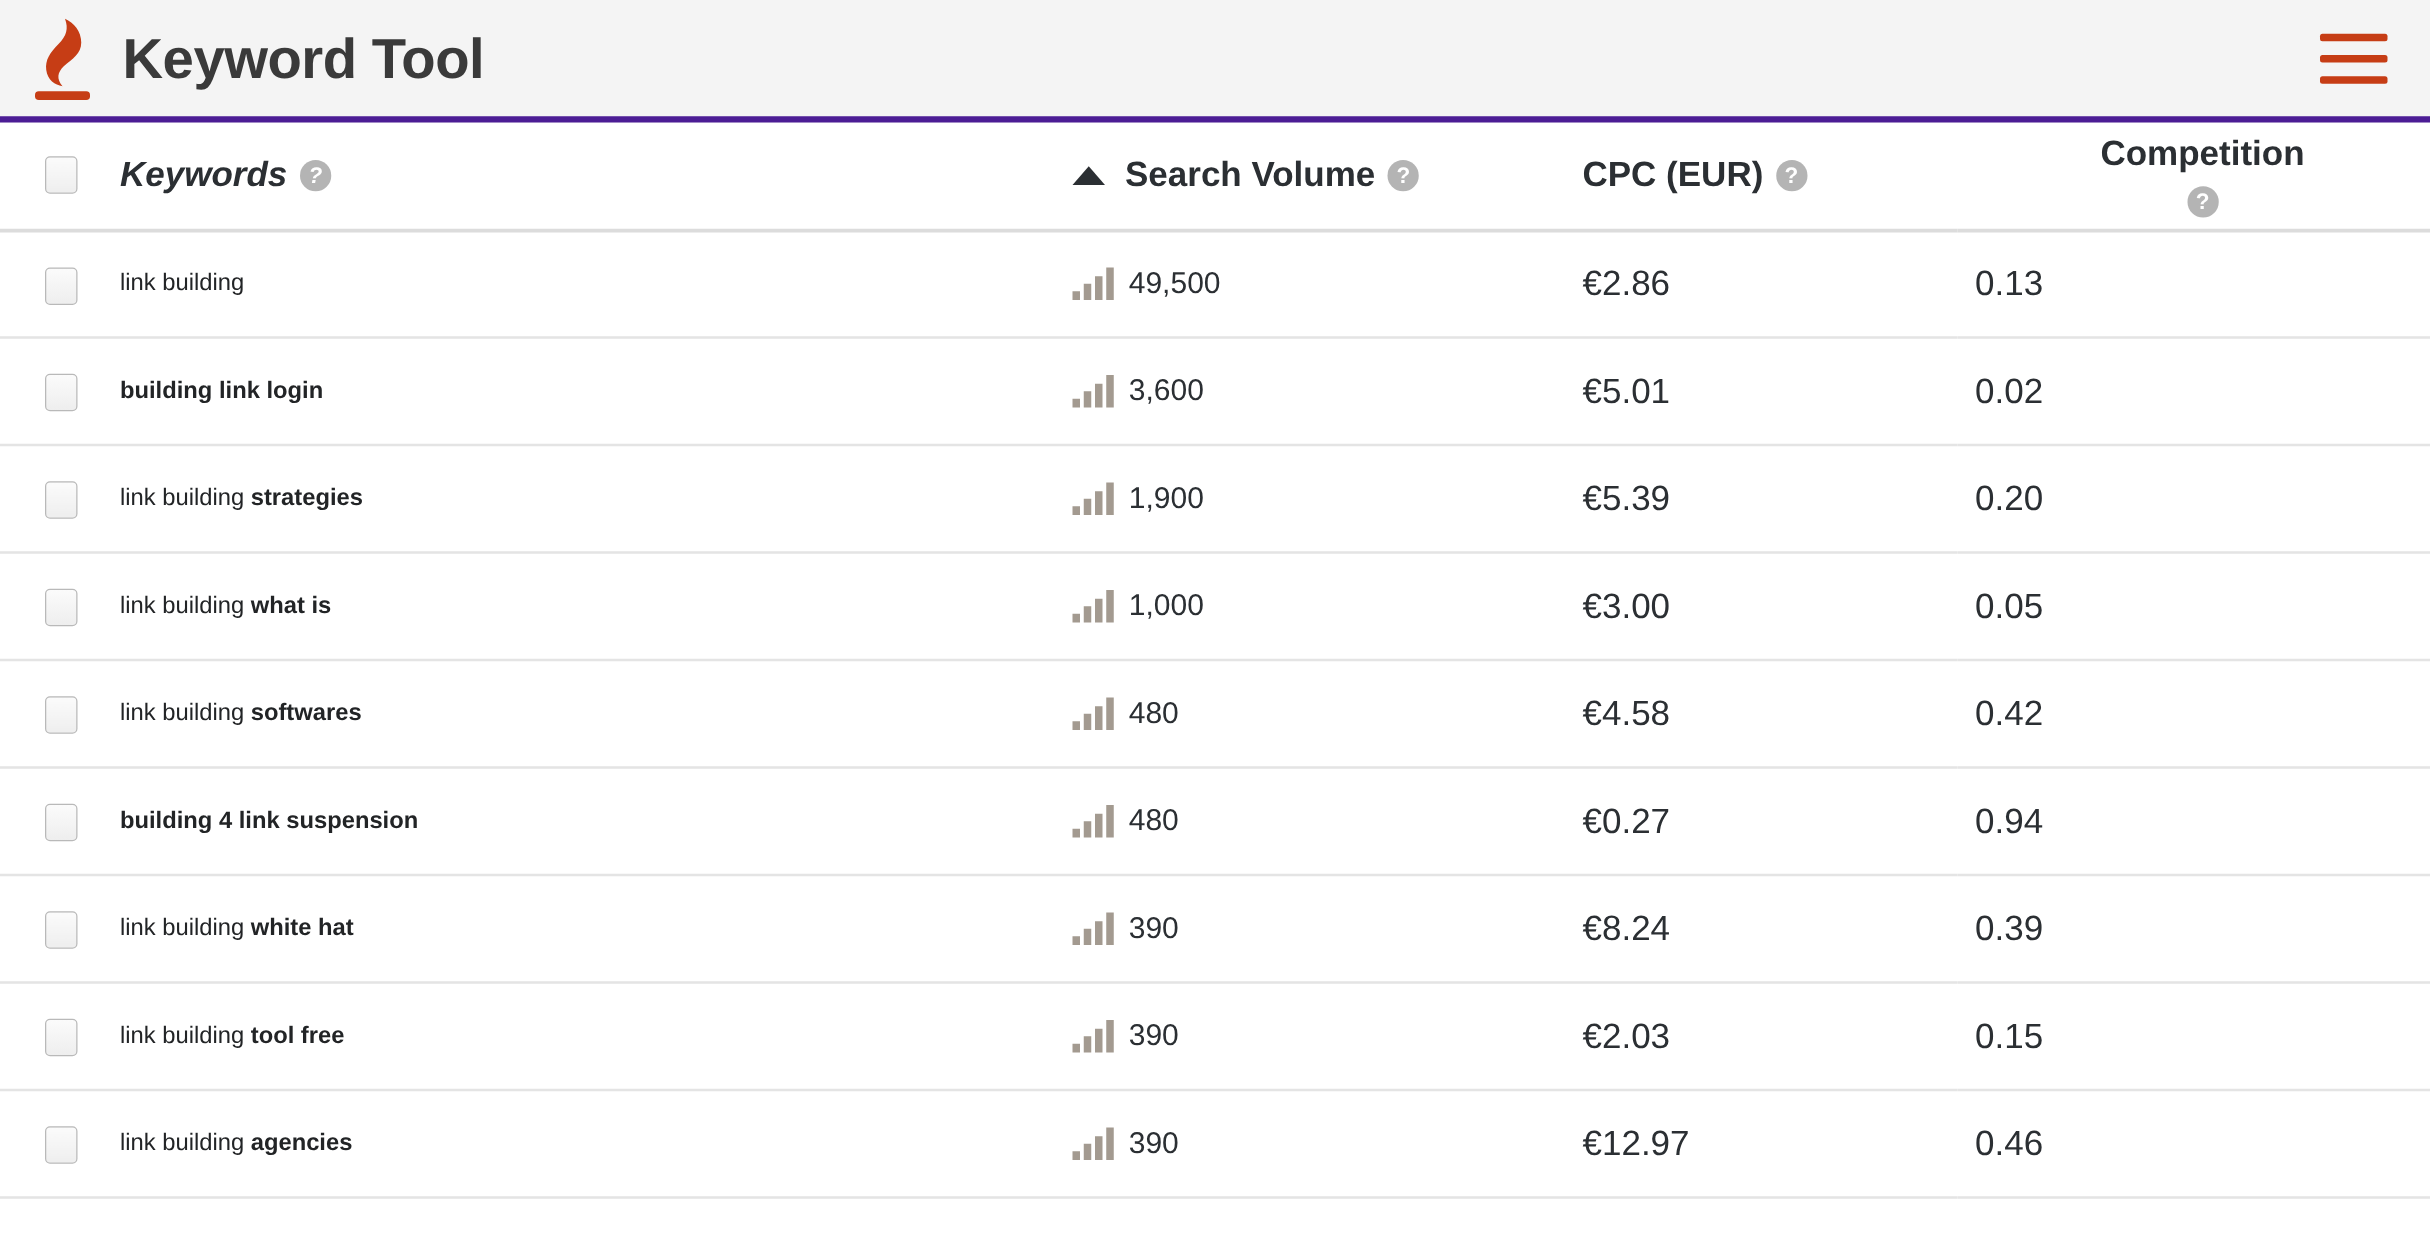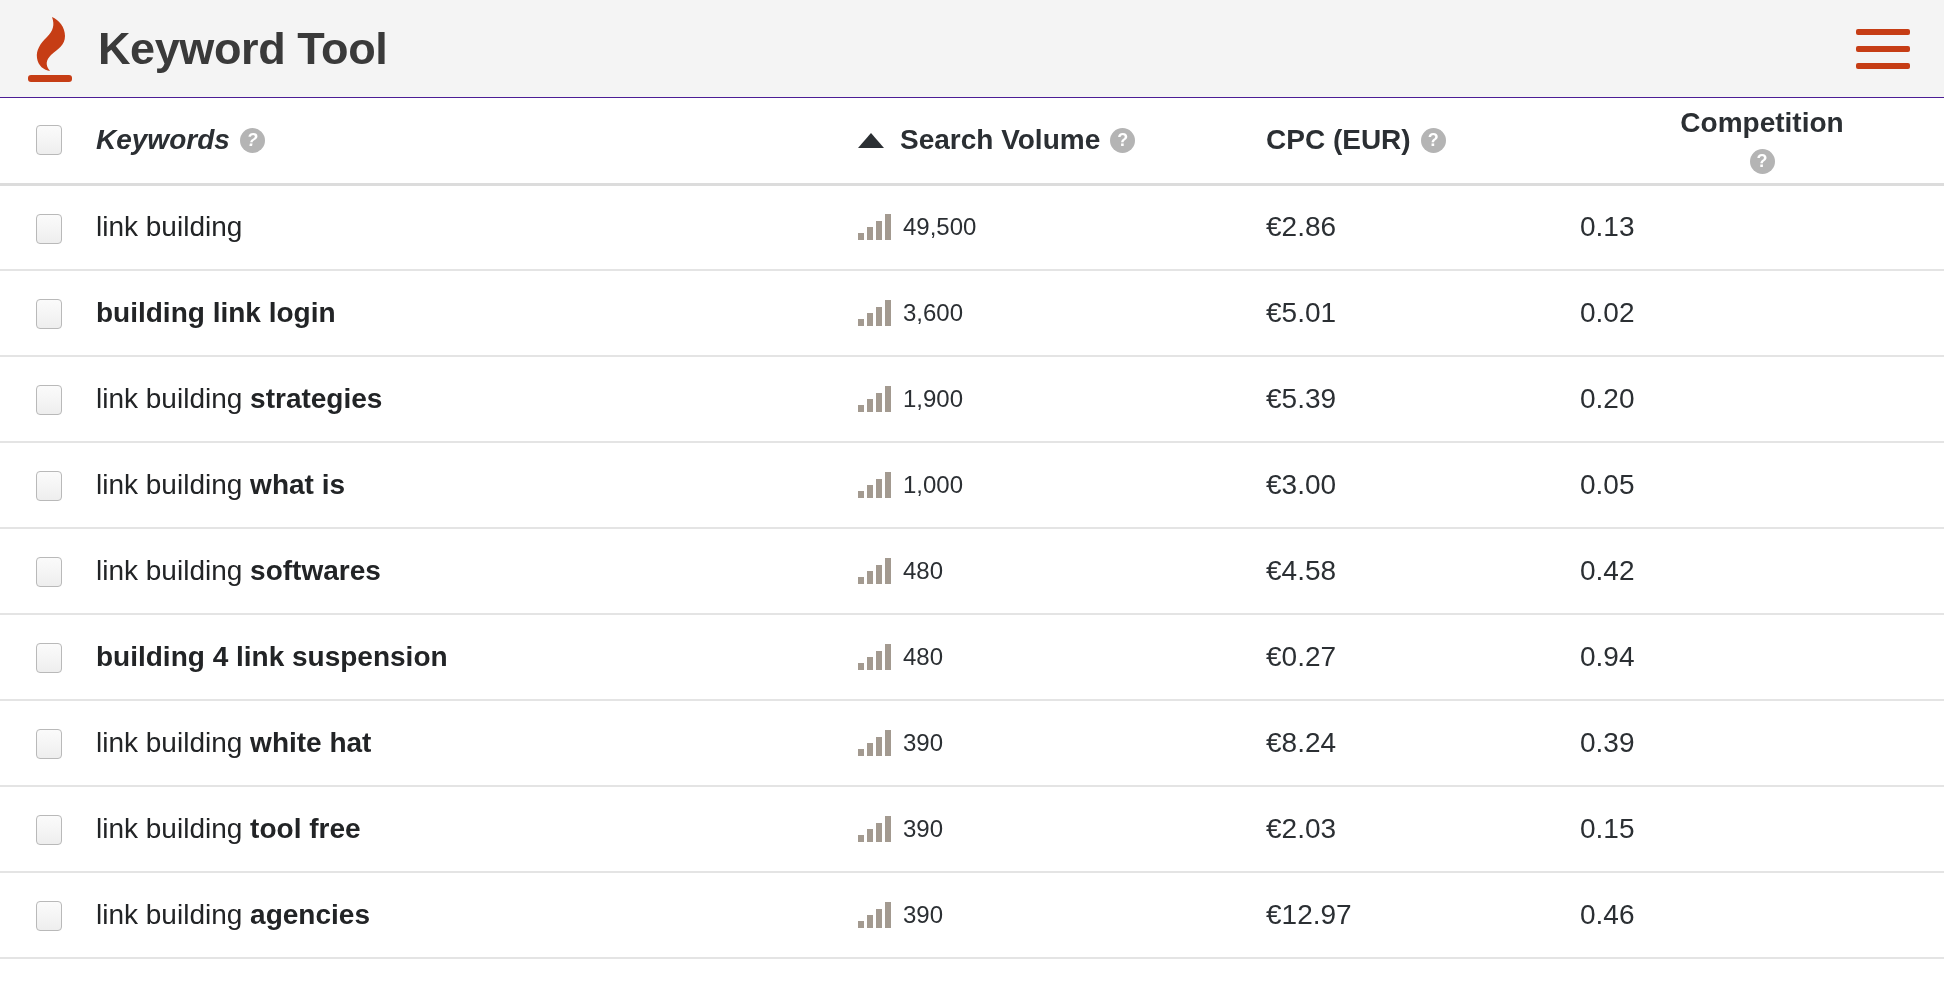--- a/index.html
+++ b/index.html
@@ -9,21 +9,21 @@
     height: 988px;
     overflow: hidden;
     background: #ffffff;
     font-family: "Liberation Sans", sans-serif;
   }
 
   
   .app-header {
     height: 98px;
     background: #f4f4f4;
-    border-bottom: 1px solid #4c1d95;
+    border-bottom: 5px solid #4c1d95;
     display: flex;
     align-items: center;
     padding: 0 34px 0 24px;
     position: relative;
   }
 
   .brand {
     display: flex;
     align-items: center;
     gap: 22px;
@@ -134,21 +134,21 @@
     vertical-align: middle;
     border-bottom: 2px solid #e4e4e4;
     padding: 0;
     font-size: 28px;
     color: #2b2f33;
   }
 
   tbody tr:last-child td { border-bottom: 2px solid #e4e4e4; }
 
   .cell-check { padding-left: 36px; }
-  .cell-kw    { padding-left: 0; font-size: 28px; color: #222426; }
+  .cell-kw    { padding-left: 0; font-size: 19px; color: #222426; }
   .cell-vol   { padding-left: 0; }
   .cell-cpc   { padding-left: 10px; }
   .cell-comp  { padding-left: 14px; }
 
   .kw-bold { font-weight: bold; }
 
   .checkbox {
     width: 26px;
     height: 30px;
     border: 1px solid #b9b9b9;

